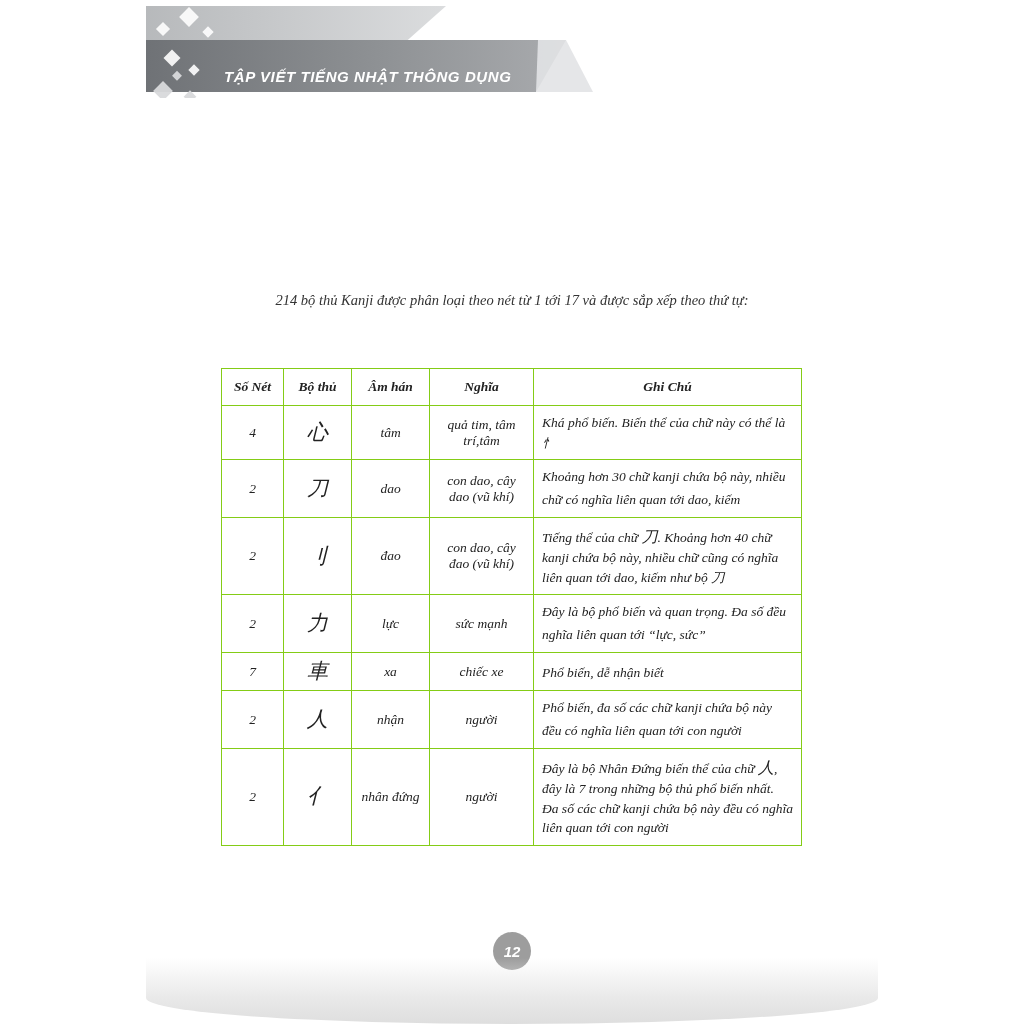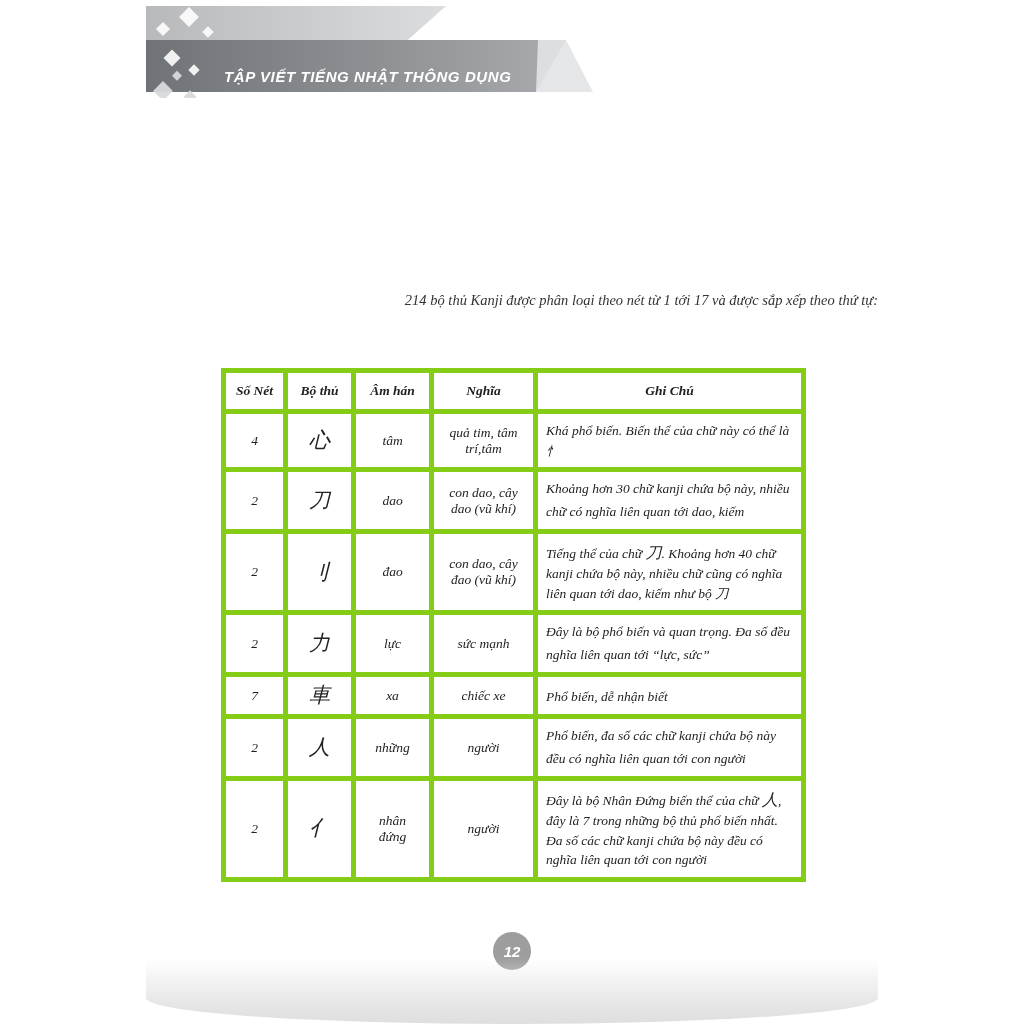--- a/index.html
+++ b/index.html
@@ -67,38 +67,38 @@
     font-size: 33px;
     letter-spacing: 0.5px;
     color: #2b2b2b;
   }
 
   .intro {
     position: absolute;
     left: 0;
     top: 292px;
     width: 732px;
-    text-align: right;
+    text-align: center;
     font-size: 14.5px;
     color: #333;
   }
 
   
   table.kanji {
     position: absolute;
     left: 75px;
     top: 368px;
     width: 580px;
     border-collapse: collapse;
     table-layout: fixed;
     font-size: 13.5px;
     color: #222;
   }
   table.kanji th, table.kanji td {
-    border: 5px solid #84cc16;
+    border: 1px solid #84cc16;
     padding: 7px 8px;
     vertical-align: middle;
   }
   table.kanji thead th {
     text-align: center;
     font-weight: bold;
     font-size: 13.5px;
     padding: 10px 6px;
   }
   col.c-net    { width: 62px; }
@@ -242,21 +242,21 @@
       <tr>
         <td class="net">7</td>
         <td class="bo">車</td>
         <td class="am">xa</td>
         <td class="nghia">chiếc xe</td>
         <td class="ghi"><span>Phổ biến, dễ nhận biết</span><span class="inline-kanji"></span><span></span></td>
       </tr>
       <tr>
         <td class="net">2</td>
         <td class="bo">人</td>
-        <td class="am">những</td>
+        <td class="am">nhận</td>
         <td class="nghia">người</td>
         <td class="ghi"><span>Phổ biến, đa số các chữ kanji chứa bộ này đều có nghĩa liên quan tới con người</span><span class="inline-kanji"></span><span></span></td>
       </tr>
       <tr>
         <td class="net">2</td>
         <td class="bo">亻</td>
         <td class="am">nhân đứng</td>
         <td class="nghia">người</td>
         <td class="ghi"><span>Đây là bộ Nhân Đứng biến thể của chữ </span><span class="inline-kanji">人</span><span>, đây là 7 trong những bộ thủ phổ biến nhất. Đa số các chữ kanji chứa bộ này đều có nghĩa liên quan tới con người</span></td>
       </tr>

